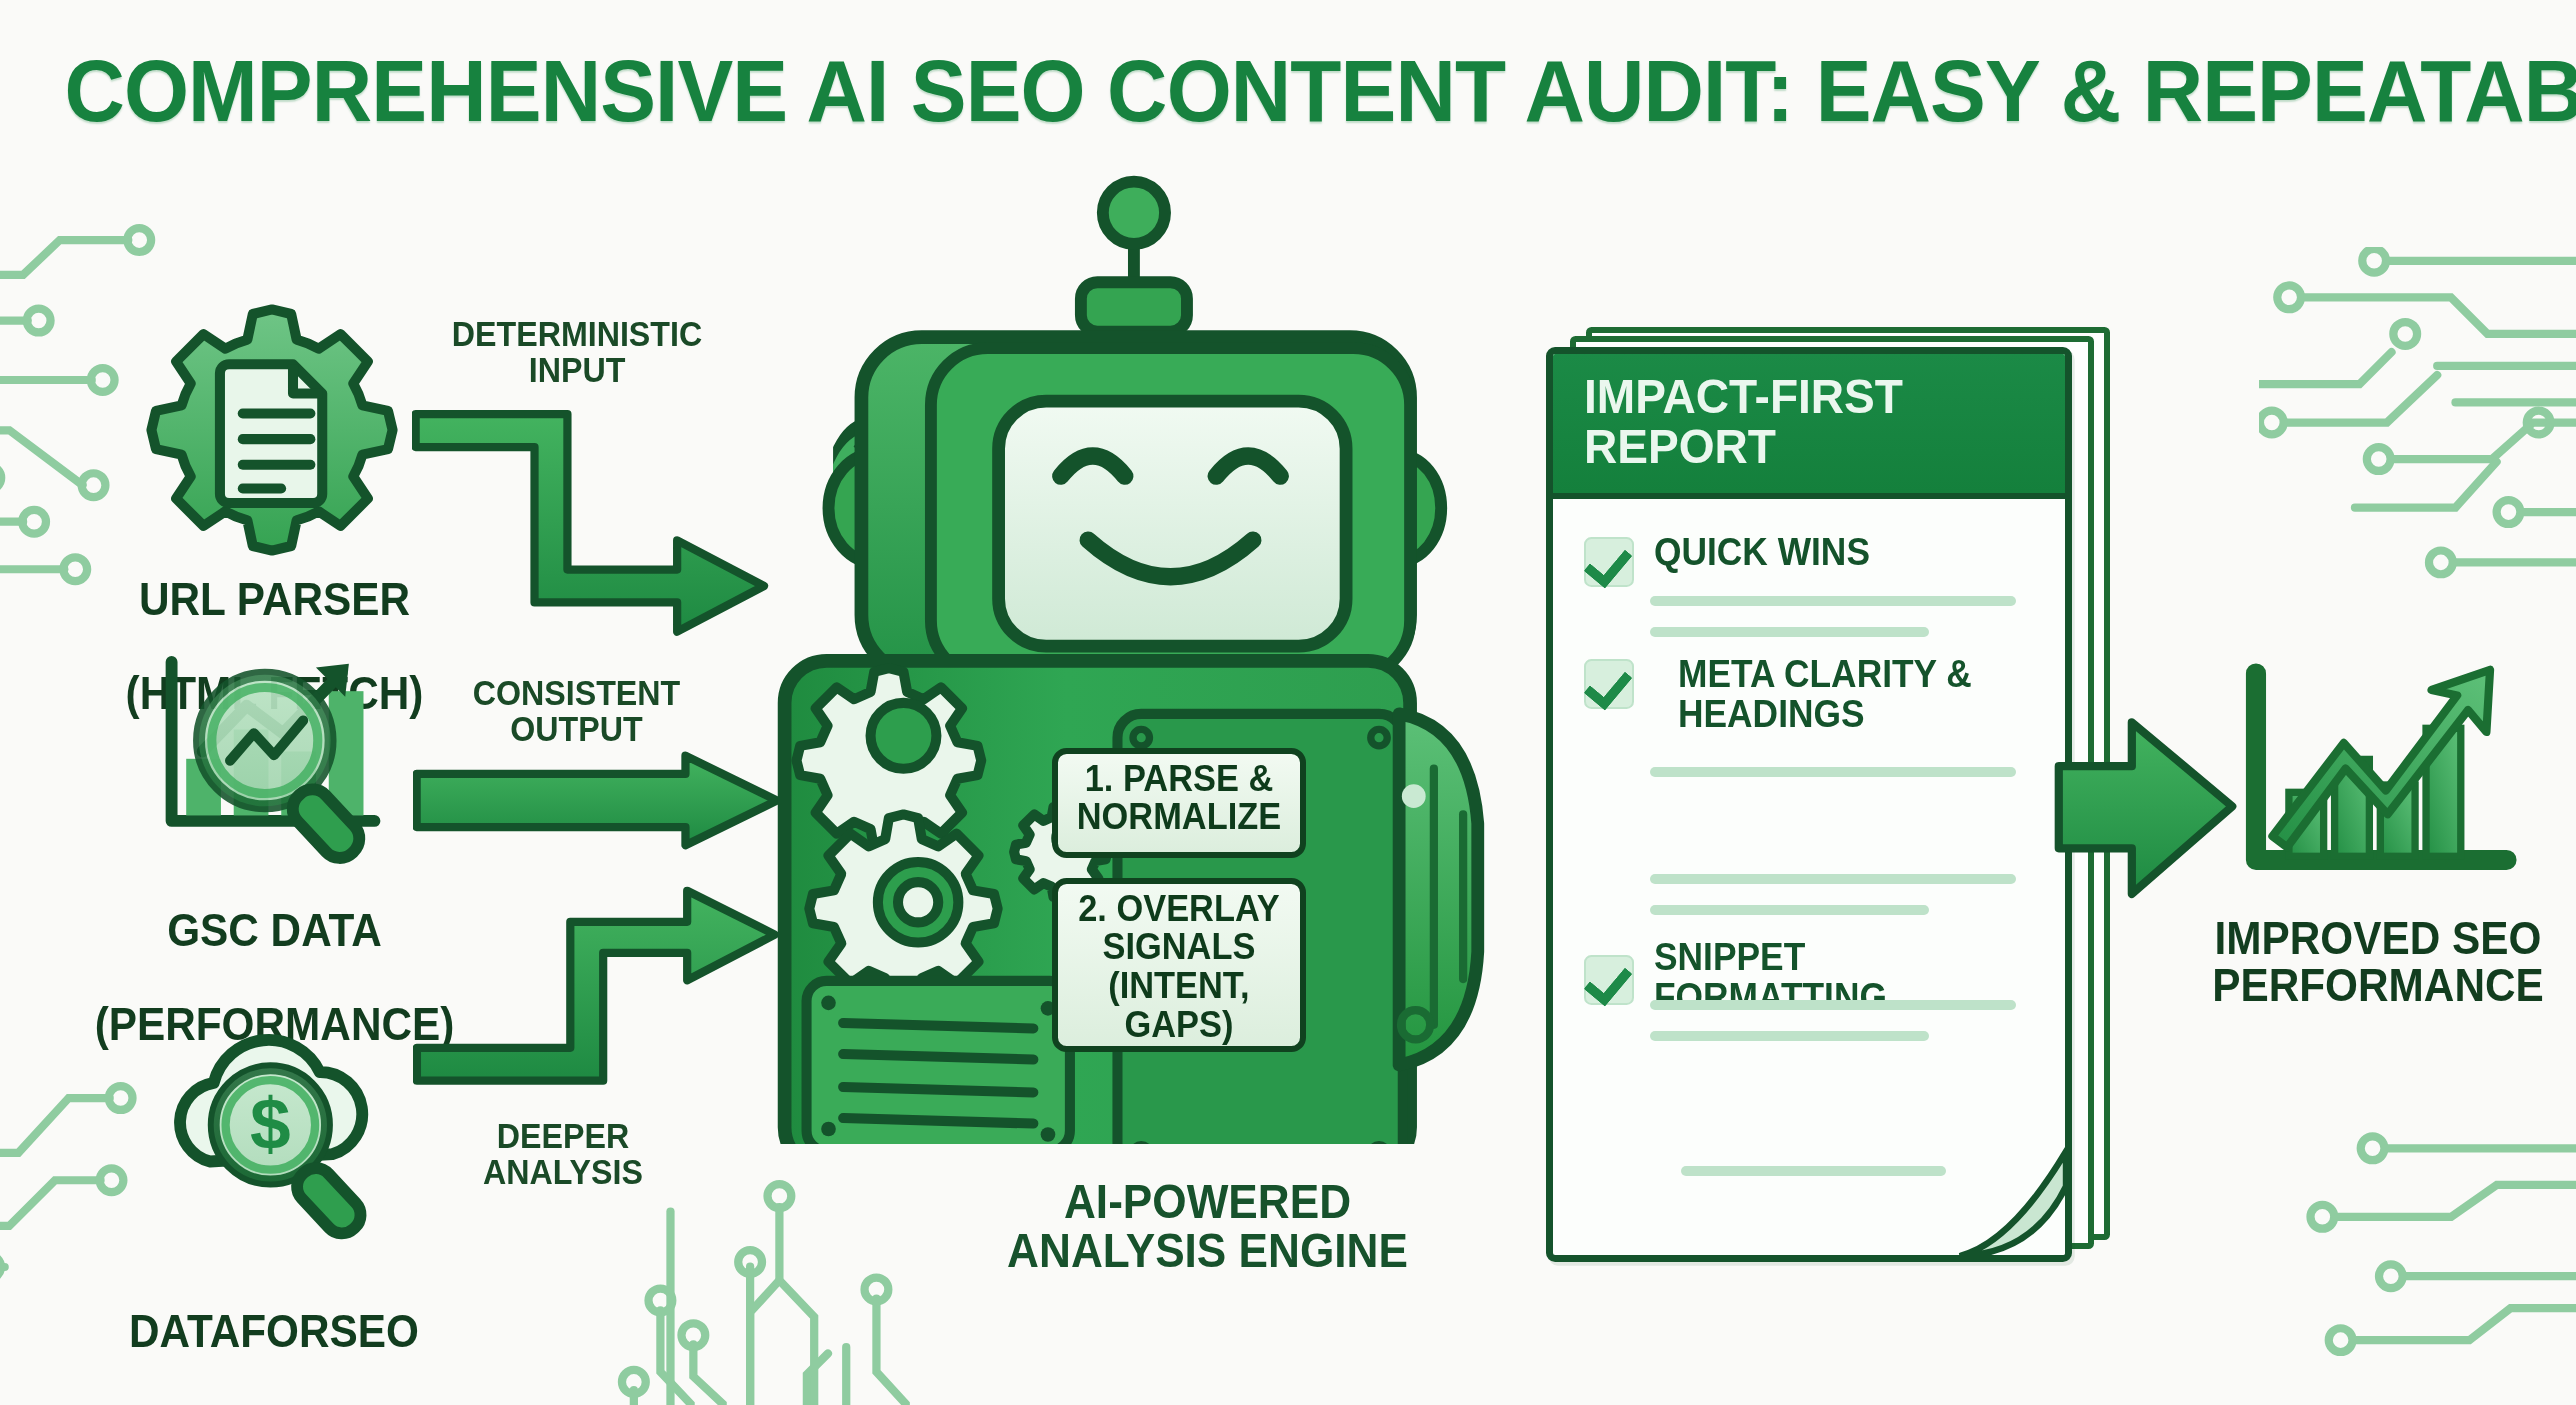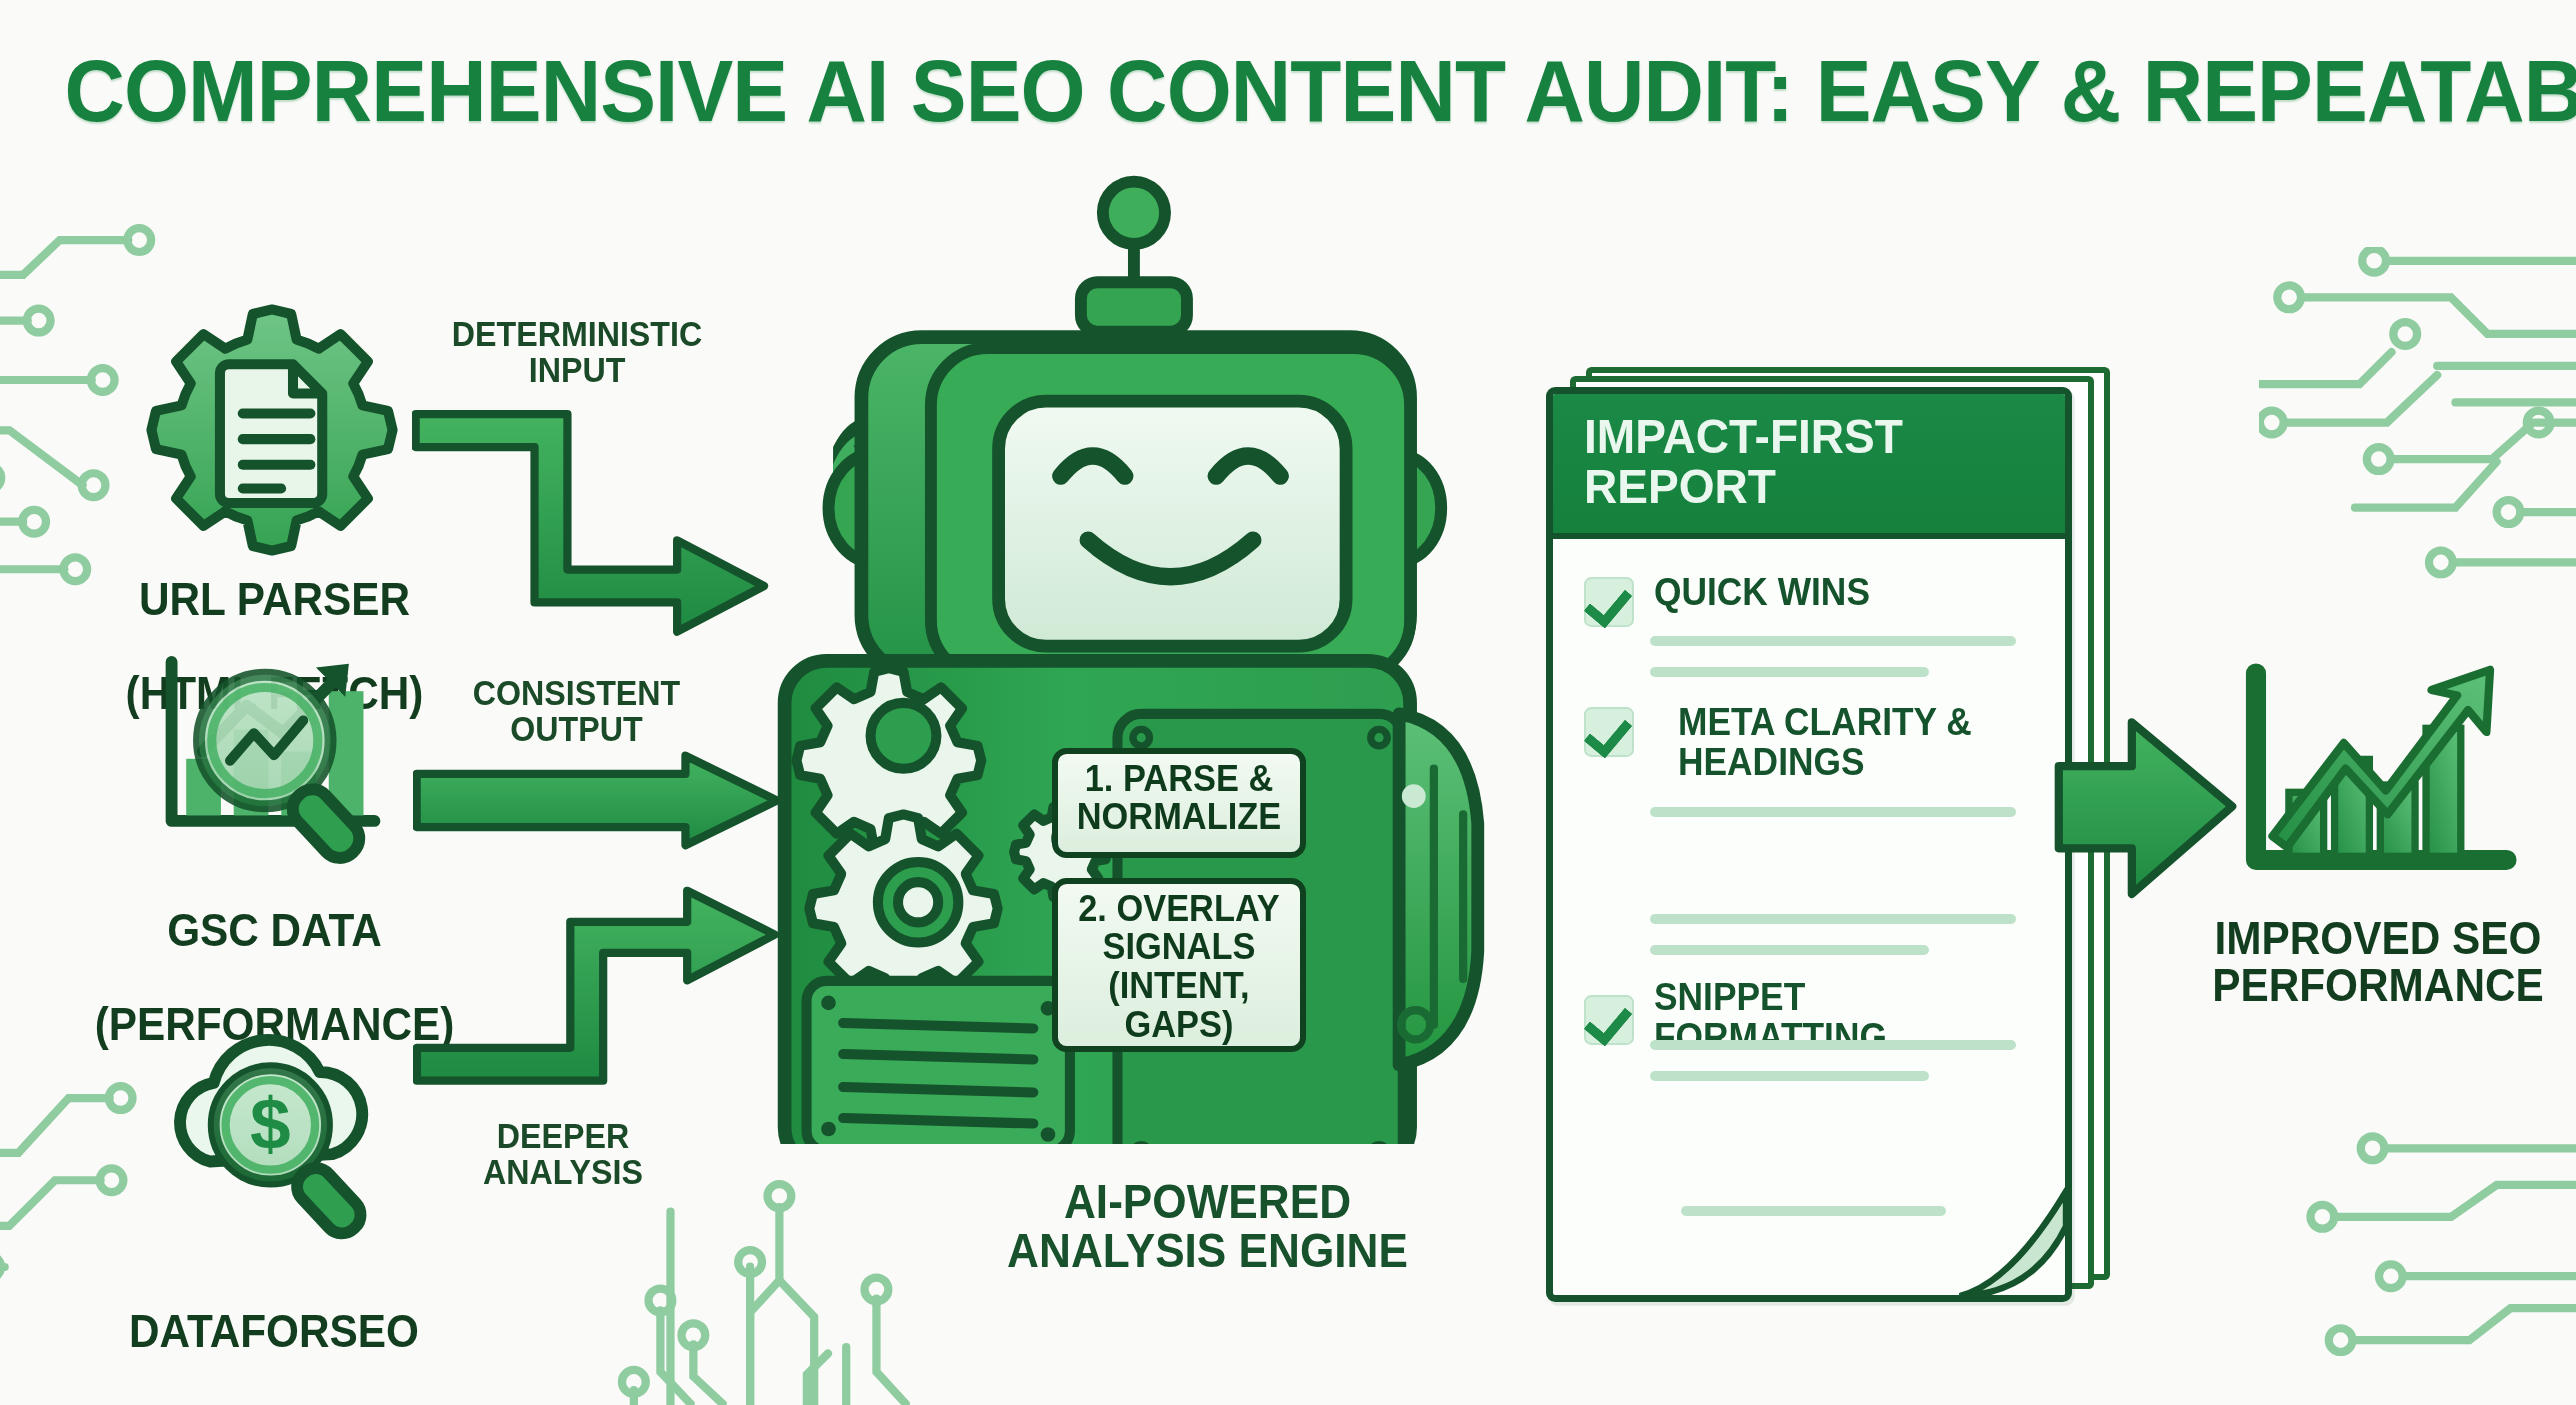--- a/index.html
+++ b/index.html
@@ -28,21 +28,21 @@
   .lbl.arrowlbl{font-size:35px;color:#1A4A27;}
   .lbl.enginelbl{font-size:48px;color:#17522C;}
 
   
   .circuit{position:absolute;pointer-events:none;}
 
   
   .srcicon{position:absolute;}
 
   
-  #report-wrap{position:absolute;left:1546px;top:327px;width:549px;height:951px;margin-top:40px;}
+  #report-wrap{position:absolute;left:1546px;top:327px;width:549px;height:951px;}
   .page-stack{position:absolute;background:#FDFEFD;border:6.4px solid #1D6B33;border-radius:5.5px;}
   #report-card{
     position:absolute;left:0;top:20px;width:512px;height:901px;
     background:#FCFEFC;border:7.3px solid #14532B;border-radius:9.1px;
     box-shadow:2.7px 3.7px 0 rgba(20,83,43,0.10);
     overflow:hidden;
   }
   #report-header{
     position:absolute;left:0;top:0;width:100%;height:145px;
     background:linear-gradient(180deg,#1B8A46 0%,#14803C 100%);
@@ -421,21 +421,21 @@
 REPORT</div>
       </div>
 
       <div class="check-row" style="top:179px;">
         <div class="chk"></div>
         <div class="check-label">QUICK WINS</div>
       </div>
       <div class="rule" style="left:97px;top:242px;width:366px;"></div>
       <div class="rule" style="left:97px;top:273px;width:279px;"></div>
 
-      <div class="check-row" style="top:309px;gap:44px;">
+      <div class="check-row" style="top:301px;gap:44px;">
         <div class="chk"></div>
         <div class="check-label">META CLARITY &amp;
 HEADINGS</div>
       </div>
       <div class="rule" style="left:97px;top:413px;width:366px;"></div>
 
       <div class="rule" style="left:97px;top:520px;width:366px;"></div>
       <div class="rule" style="left:97px;top:551px;width:279px;"></div>
 
       <div class="check-row" style="top:584px;align-items:center;">

